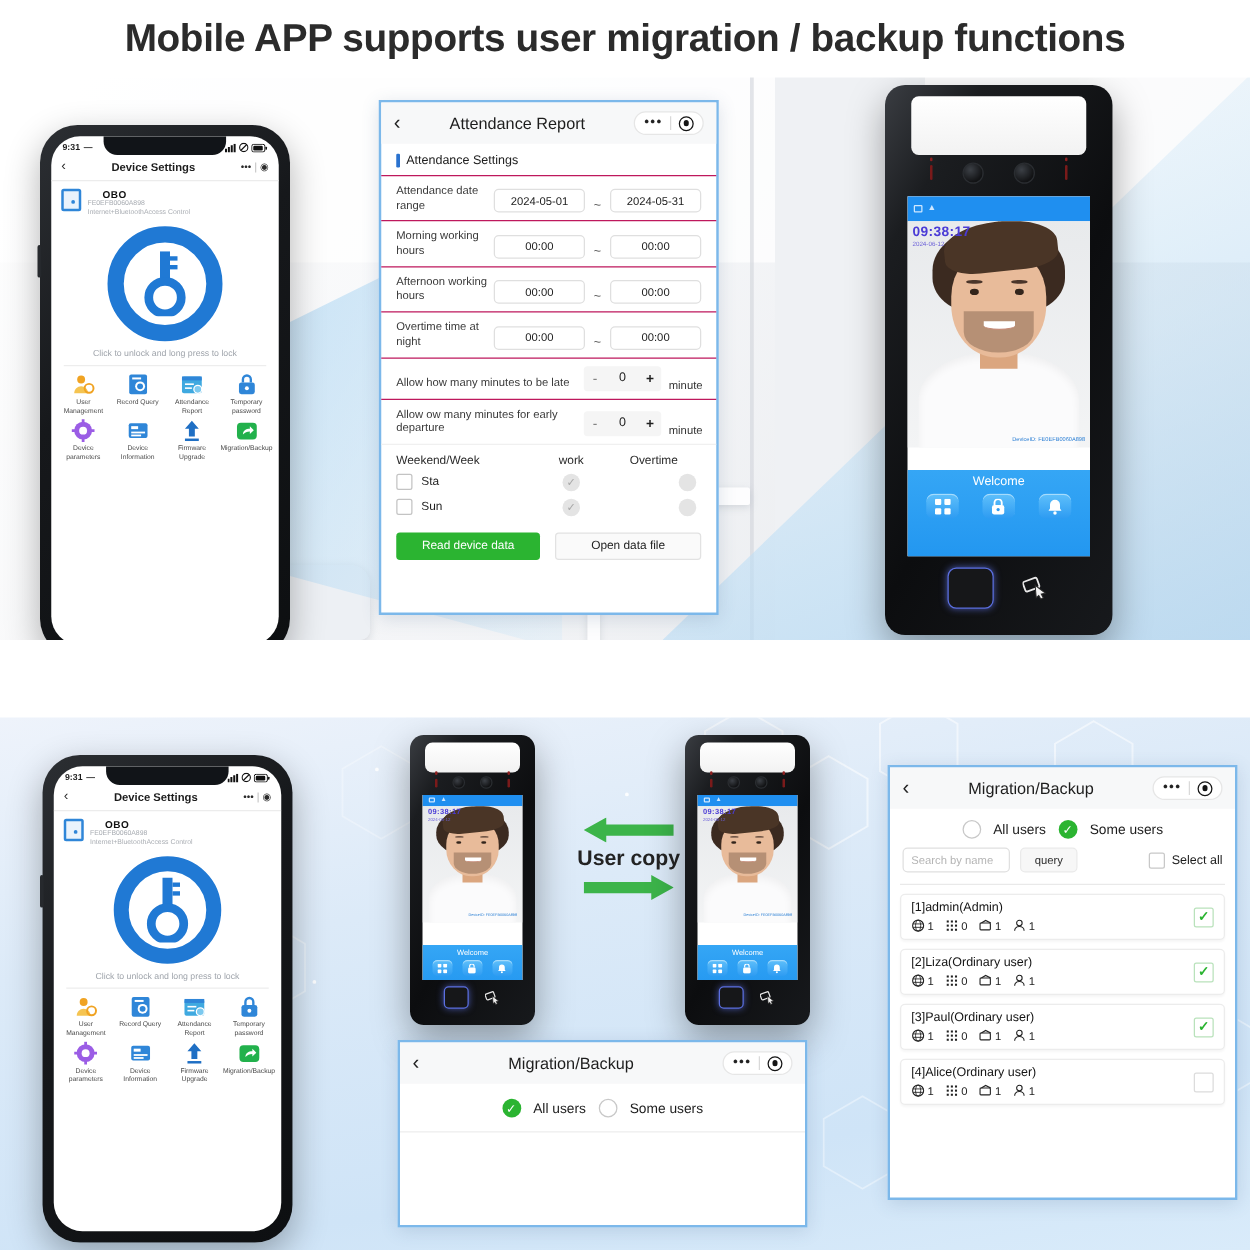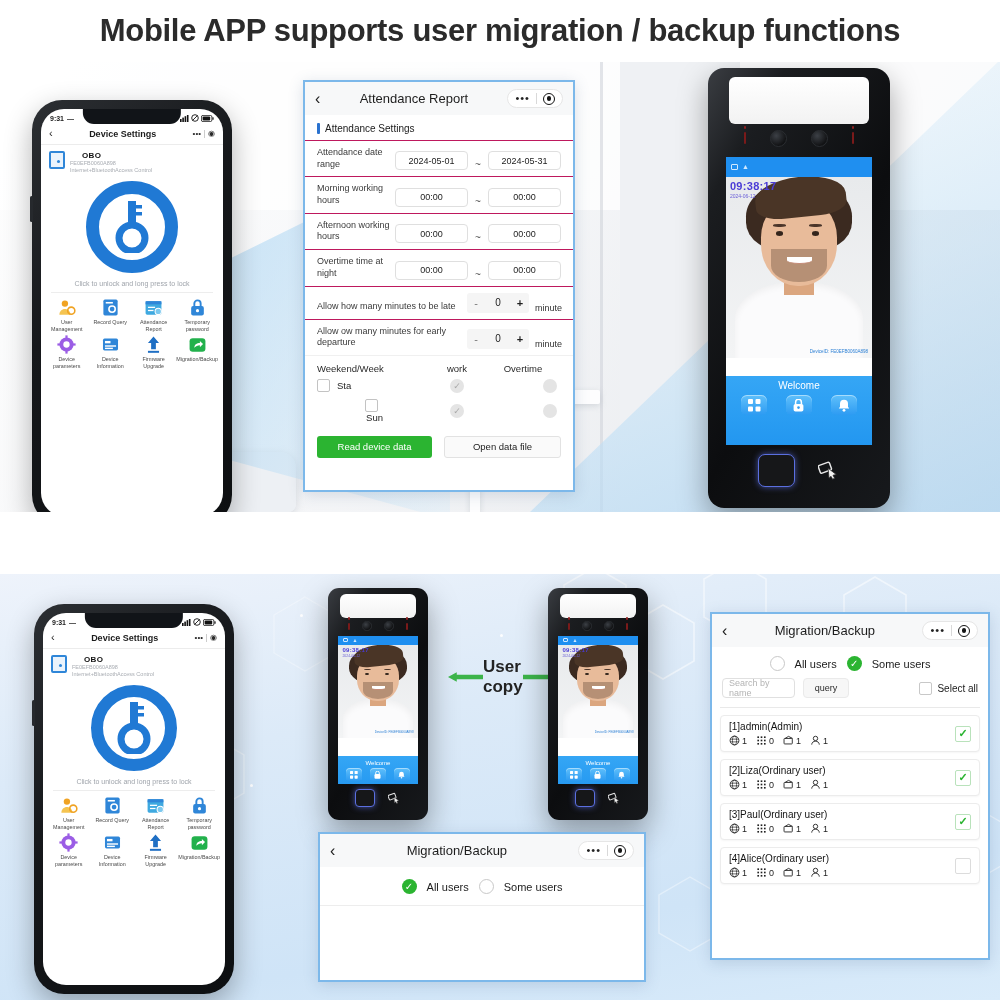--- a/index.html
+++ b/index.html
@@ -261,35 +261,35 @@
   .eyeL,.eyeR{position:absolute;width:5%;height:2.6%;background:#33251c;border-radius:50%;top:30%;}
   .eyeL{left:34%;} .eyeR{left:59%;}
   .browL,.browR{position:absolute;width:9%;height:1.6%;background:#4a352a;border-radius:40%;top:26%;}
   .browL{left:32%;} .browR{left:57%;}
   .smile{position:absolute;left:42%;top:44%;width:17%;height:4%;background:#fff;border-radius:0 0 60% 60%;border-bottom:1px solid #c58b78;}
   .beard{position:absolute;left:31%;top:40%;width:38%;height:18%;background:rgba(90,66,48,.35);border-radius:0 0 50% 50%;}
   .shirt{position:absolute;left:6%;top:58%;width:88%;height:45%;background:#fbfbfc;border-radius:46% 46% 0 0;box-shadow:inset 0 3px 7px rgba(0,0,0,.05);}
   .neck{position:absolute;left:40%;top:53%;width:20%;height:12%;background:#dba67f;}
 
   
-  .copy-zone { position:absolute; display:flex; align-items:center; }
+  .copy-zone { position:absolute; display:flex; flex-direction:column; align-items:center; }
   .arrow-l, .arrow-r { width: 72px; height: 20px; }
   .copy-label { font-size: 17px; font-weight:bold; color:#232323; margin: 3px 0; }
 
   
   .radio-row { display:flex; align-items:center; justify-content:center; gap: 10px; padding: 9px 0 7px 0; }
   .radio-o { width:15px;height:15px;border-radius:50%;border:1.6px solid #c8c8c8;background:#fff;}
   .radio-c {
     width:15px;height:15px;border-radius:50%;background:#2bb431;color:#fff;
     display:flex;align-items:center;justify-content:center;font-size:10px;
   }
   .radio-txt { font-size:11px; color:#1c1c1c; }
   .search-row { display:flex; align-items:center; gap:8px; padding: 0 10px 9px 10px; }
   .search-inp {
-    flex: 0 0 auto; width: 73px; height:20px; border:1px solid #e0e0e0; border-radius:4px;
+    flex: 0 0 auto; width: 86px; height:20px; border:1px solid #e0e0e0; border-radius:4px;
     display:flex; align-items:center; padding-left:6px; font-size:9px; color:#b4b4b4; background:#fff;
   }
   .query-btn {
     width:46px;height:20px;border:1px solid #eaeaea;background:#f7f7f7;border-radius:4px;
     display:flex;align-items:center;justify-content:center;font-size:9px;color:#2c2c2c;
   }
   .selall { display:flex; align-items:center; gap:5px; margin-left:auto; }
   .selall-box { width:13px;height:13px;border:1.4px solid #c8c8c8;border-radius:2px;background:#fff;}
   .selall-txt { font-size:10px; color:#1c1c1c; }
   .list-sep { height:1px; background:#e9e9e9; margin: 0 8px; }
@@ -537,21 +537,21 @@
           <span class="wk-name">Sta</span>
         </span>
         <span class="wk-c2" style="display:flex;justify-content:center;">
           <span class="chk-circle">✓</span>
         </span>
         <span class="wk-c3" style="display:flex;justify-content:flex-end;">
           <span class="ot-circle"></span>
         </span>
       </div>
       <div class="wk-row">
-        <span class="wk-c1" style="display:flex;align-items:center;flex-direction:column;">
+        <span class="wk-c1" style="display:flex;align-items:center;">
           <span class="cb-sq"></span>
           <span class="wk-name">Sun</span>
         </span>
         <span class="wk-c2" style="display:flex;justify-content:center;">
           <span class="chk-circle">✓</span>
         </span>
         <span class="wk-c3" style="display:flex;justify-content:flex-end;">
           <span class="ot-circle"></span>
         </span>
       </div>

